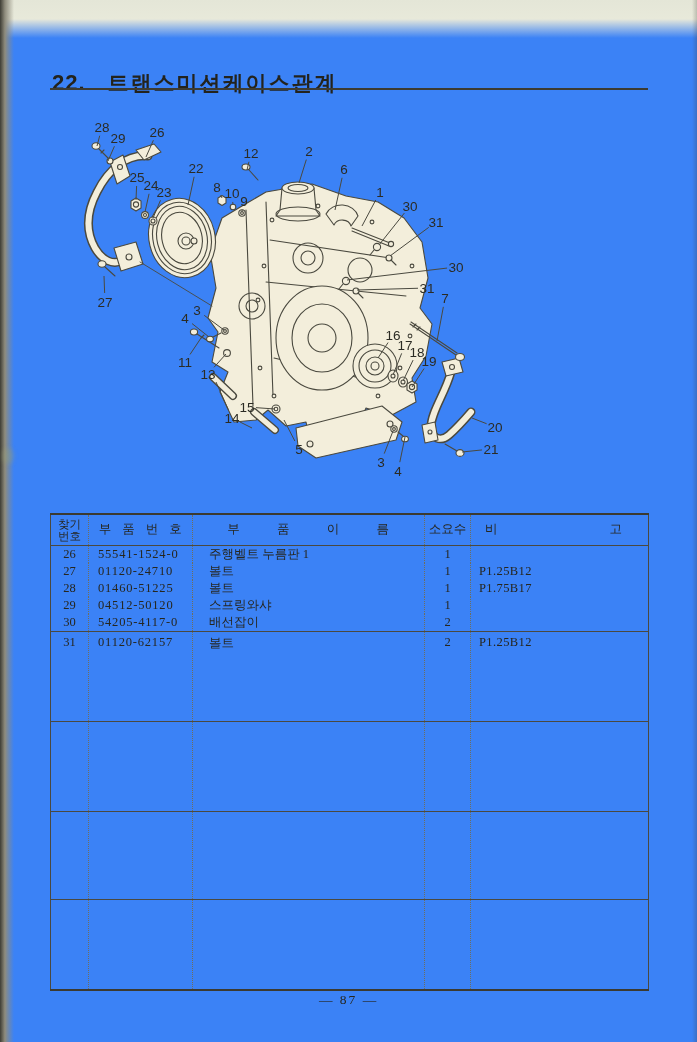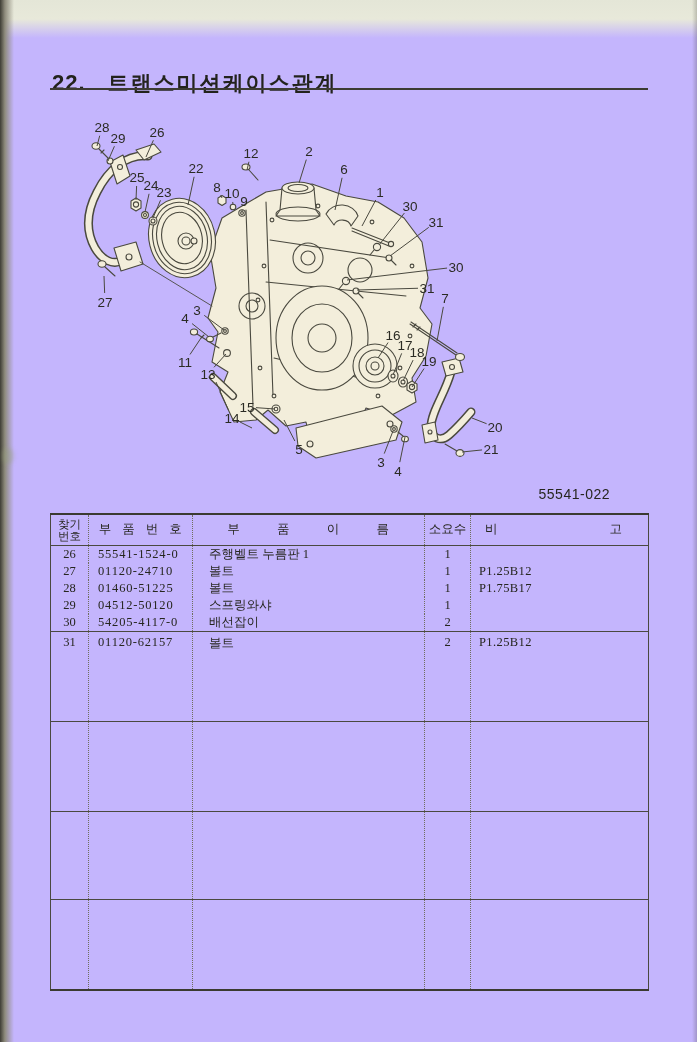--- a/index.html
+++ b/index.html
@@ -1,18 +1,18 @@
 <!DOCTYPE html>
 <html><head>
 <meta charset="utf-8">
 <style>
   html,body{margin:0;padding:0;}
   body{width:697px;height:1042px;position:relative;font-family:"Liberation Sans",sans-serif;
        background:#f3eedb;overflow:hidden;}
-  .page{position:absolute;inset:0;background:#c4b5fd;padding-left:16px;}
+  .page{position:absolute;inset:0;background:#3b82f6;padding-left:16px;}
   
   .top-band{position:absolute;left:0;top:0;width:697px;height:38px;
     background:linear-gradient(180deg,#e4e6d7 0%,#e8e9da 50%,rgba(243,238,219,0) 100%);}
   .left-edge{position:absolute;left:0;top:0;width:14px;height:1042px;
     background:linear-gradient(90deg,#3e3d35 0%,#8f8c7d 35%,rgba(243,238,219,0) 100%);}
   .right-edge{position:absolute;right:0;top:0;width:5px;height:1042px;
     background:linear-gradient(270deg,rgba(60,58,48,.25),rgba(0,0,0,0));}
   .smudge{position:absolute;left:2px;top:448px;width:12px;height:16px;border-radius:50%;
     background:rgba(150,160,120,.35);filter:blur(2px);}
 
@@ -281,21 +281,20 @@
           <line x1="422.04777385556105" y1="339.92609235976954" x2="402" y2="342"></line>
           <text x="431" y="339" class="callout-text" text-anchor="middle" dominant-baseline="central" stroke="none">21</text>
           <line x1="324.2489469230194" y1="343.6068871155332" x2="333" y2="321"></line>
           <text x="321" y="352" class="callout-text" text-anchor="middle" dominant-baseline="central" stroke="none">3</text>
           <line x1="339.8148762860344" y1="352.1848866106901" x2="345" y2="327"></line>
           <text x="338" y="361" class="callout-text" text-anchor="middle" dominant-baseline="central" stroke="none">4</text>
         </g>
     </svg>
   </div>
 
-  <div class="figure-code">55541-022</div>
 
   <table class="parts-table">
     <colgroup>
         <col class="c1">
         <col class="c2">
         <col class="c3">
         <col class="c4">
         <col class="c5">
       </colgroup>
     <thead>
@@ -379,13 +378,14 @@
       <tr>
           <td></td>
           <td></td>
           <td></td>
           <td></td>
           <td></td>
         </tr>
     </tbody>
   </table>
 
+  <div class="page-number pnum">— 87 —</div>
 </div>
 
 </body></html>

